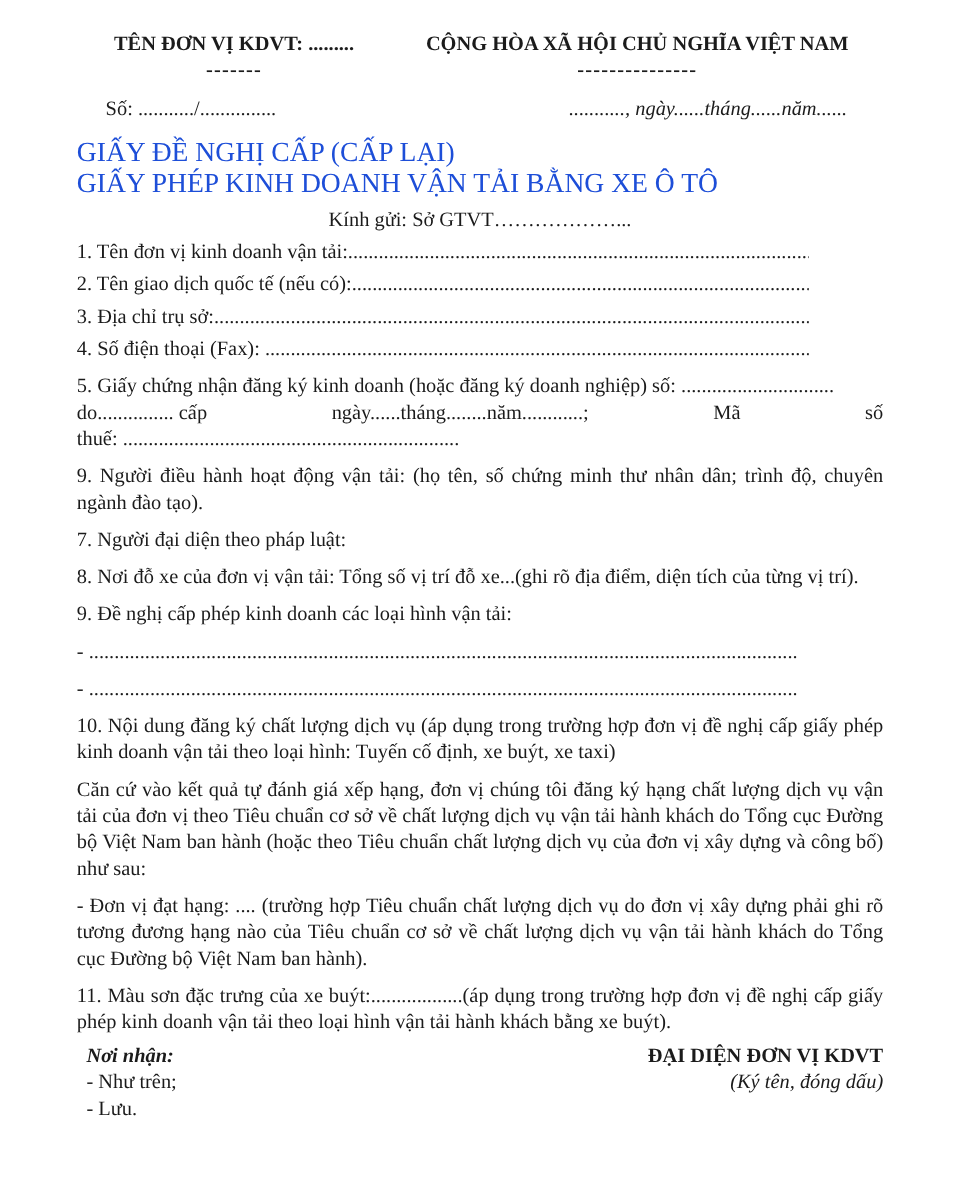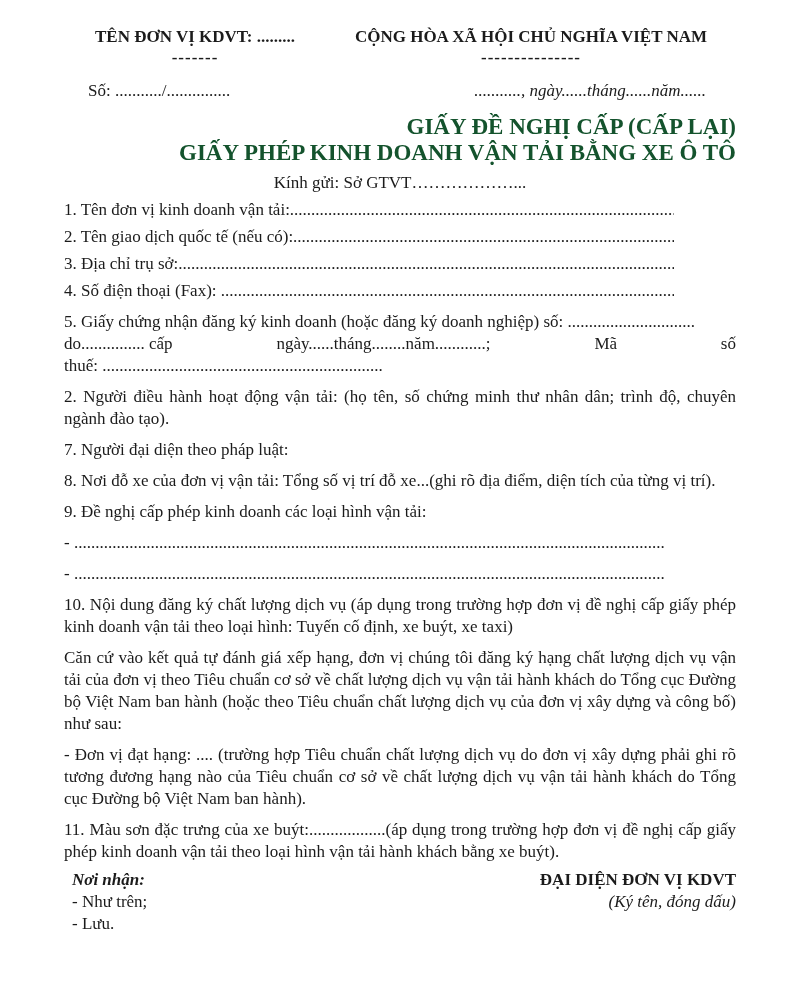--- a/index.html
+++ b/index.html
@@ -14,21 +14,21 @@
 
   .header-row { display:flex; }
   .header-left { width:262px; text-align:center; font-weight:bold; line-height:21px; }
   .header-right { flex:1; text-align:center; font-weight:bold; line-height:21px; }
   .dash-line { font-weight:bold; letter-spacing:1px; }
 
   .ref-row { display:flex; justify-content:space-between; margin-top:12px; padding-left:24px; padding-right:30px; }
   .italic { font-style:italic; }
   .bold { font-weight:bold; }
 
-  .doc-title { text-align:right; font-weight:bold; font-size:23px; line-height:26px; color:#14532d; margin-top:12px; }
+  .doc-title { text-align:left; font-weight:normal; font-size:23px; line-height:26px; color:#1d4ed8; margin-top:12px; }
   .recipient { text-align:center; margin-top:6px; }
 
   .para { text-align:justify; margin-top:5px; }
   .fill-line { white-space:nowrap; overflow:hidden; margin-top:5px; }
   .w610 { width:610px; }
   .w600 { width:600px; }
   .w340 { width:340px; }
   .gap-top { margin-top:9px; }
 
   .split-line { display:flex; justify-content:space-between; }
@@ -74,21 +74,21 @@
     <div class="fill-line">5. Giấy chứng nhận đăng ký kinh doanh (hoặc đăng ký doanh nghiệp) số: ..............................</div>
     <div class="split-line">
       <span>do............... cấp</span>
       <span>ngày......tháng........năm............;</span>
       <span>Mã</span>
       <span>số</span>
     </div>
     <div class="fill-line w340" style="margin-top:0">thuế: ..................................................................</div>
   </div>
 
-  <div class="para gap-top">2. Người điều hành hoạt động vận tải: (họ tên, số chứng minh thư nhân dân; trình độ, chuyên ngành đào tạo).</div>
+  <div class="para gap-top">9. Người điều hành hoạt động vận tải: (họ tên, số chứng minh thư nhân dân; trình độ, chuyên ngành đào tạo).</div>
   <div class="para gap-top">7. Người đại diện theo pháp luật:</div>
   <div class="para gap-top">8. Nơi đỗ xe của đơn vị vận tải: Tổng số vị trí đỗ xe...(ghi rõ địa điểm, diện tích của từng vị trí).</div>
   <div class="para gap-top">9. Đề nghị cấp phép kinh doanh các loại hình vận tải:</div>
 
   <div class="fill-line w600 gap-top">- ......................................................................................................................................................................................</div>
   <div class="fill-line w600 gap-top">- ......................................................................................................................................................................................</div>
 
   <div class="para gap-top">10. Nội dung đăng ký chất lượng dịch vụ (áp dụng trong trường hợp đơn vị đề nghị cấp giấy phép kinh doanh vận tải theo loại hình: Tuyến cố định, xe buýt, xe taxi)</div>
   <div class="para gap-top">Căn cứ vào kết quả tự đánh giá xếp hạng, đơn vị chúng tôi đăng ký hạng chất lượng dịch vụ vận tải của đơn vị theo Tiêu chuẩn cơ sở về chất lượng dịch vụ vận tải hành khách do Tổng cục Đường bộ Việt Nam ban hành (hoặc theo Tiêu chuẩn chất lượng dịch vụ của đơn vị xây dựng và công bố) như sau:</div>
   <div class="para gap-top">- Đơn vị đạt hạng: .... (trường hợp Tiêu chuẩn chất lượng dịch vụ do đơn vị xây dựng phải ghi rõ tương đương hạng nào của Tiêu chuẩn cơ sở về chất lượng dịch vụ vận tải hành khách do Tổng cục Đường bộ Việt Nam ban hành).</div>

